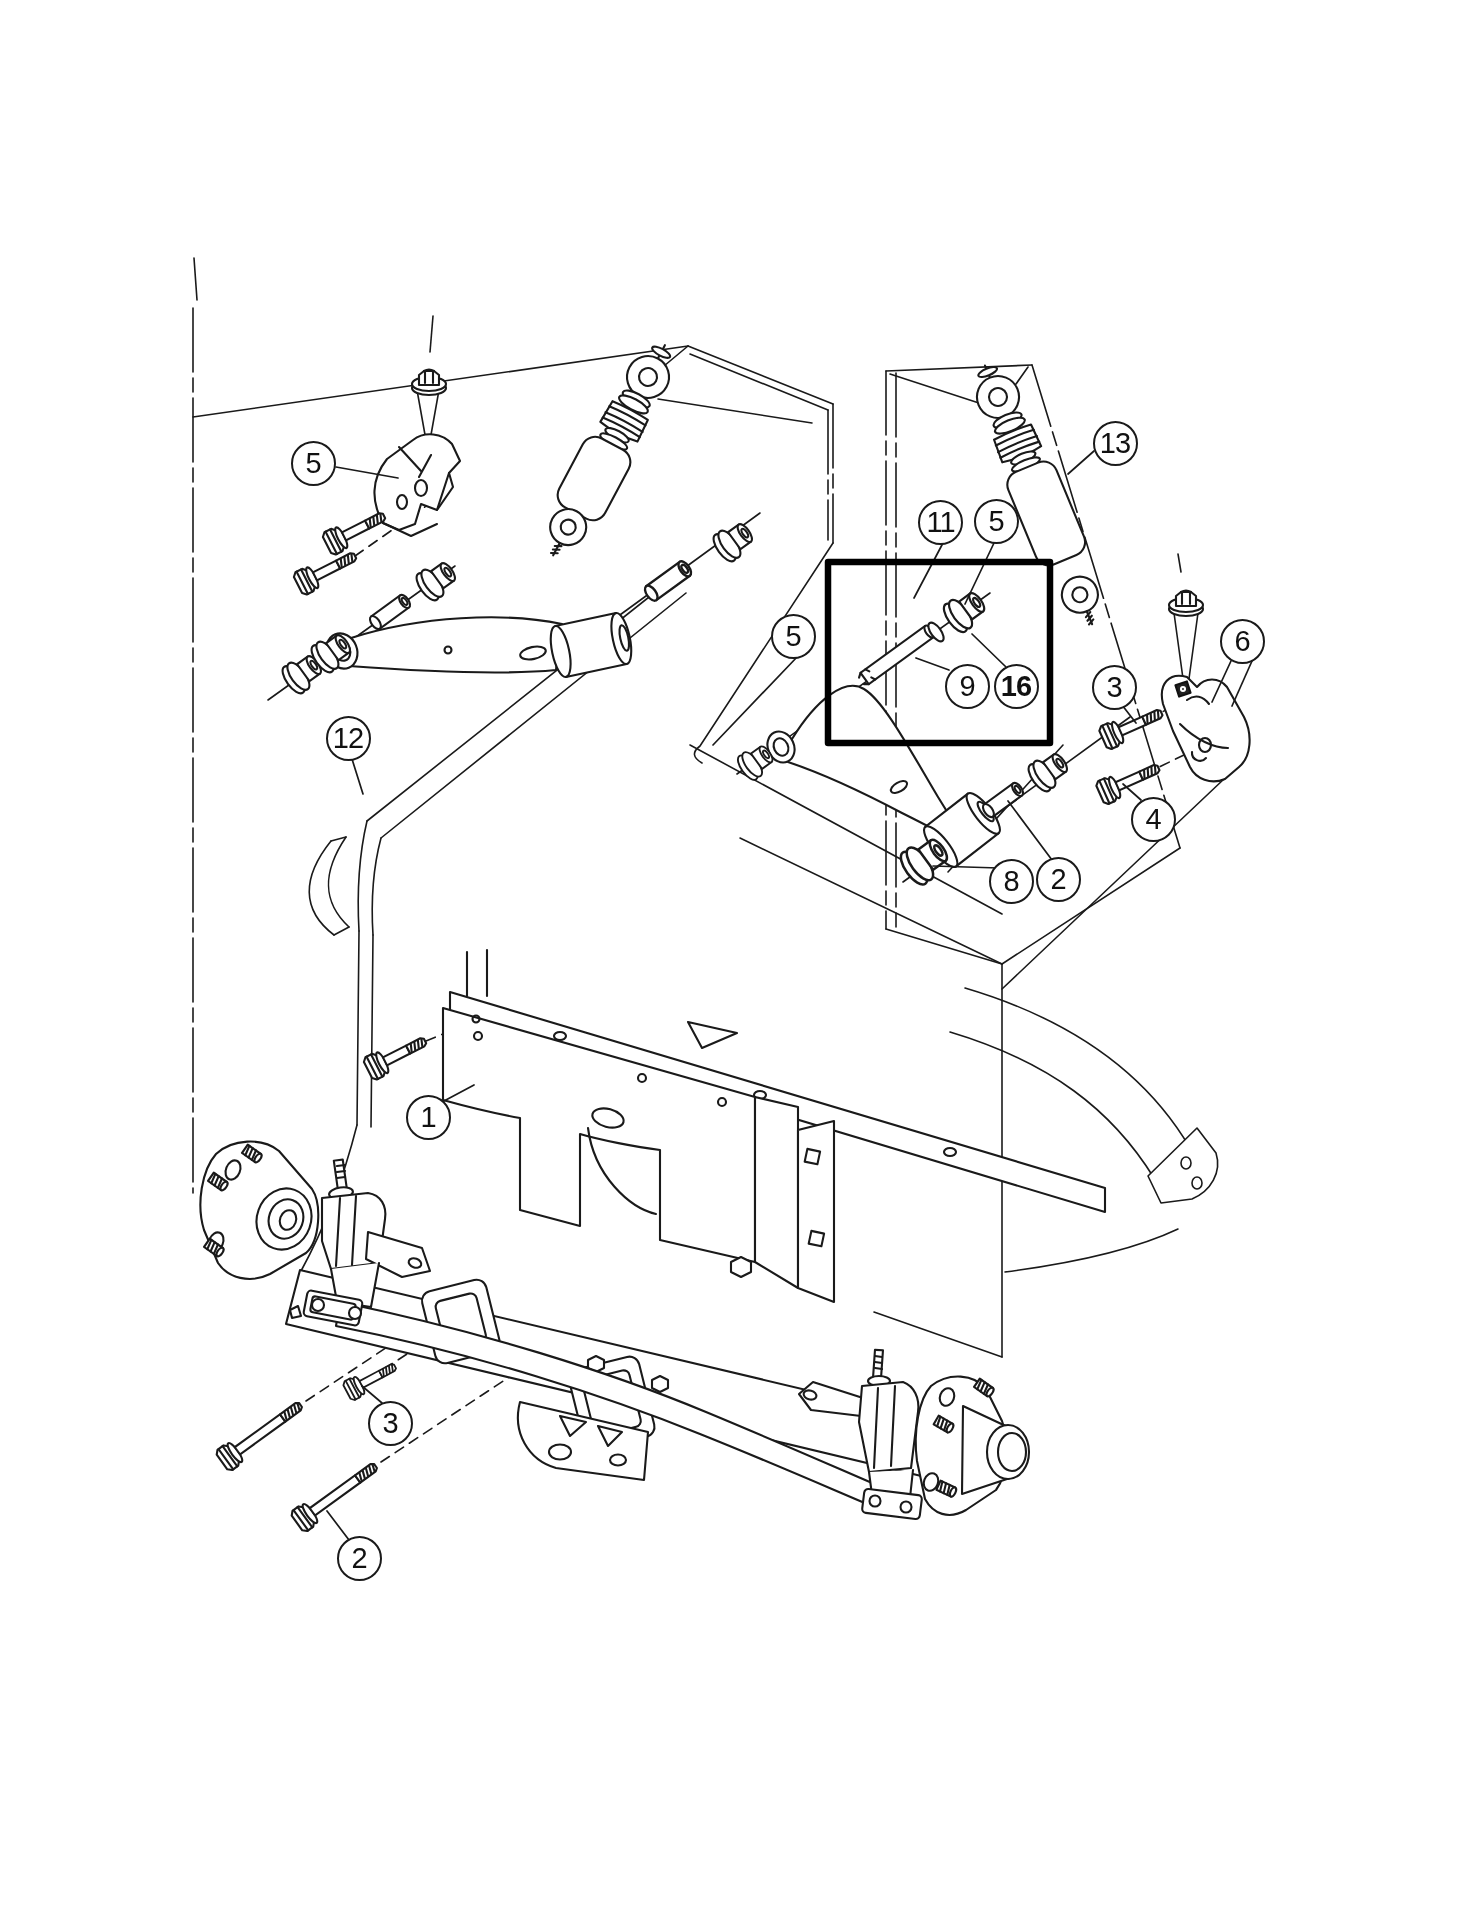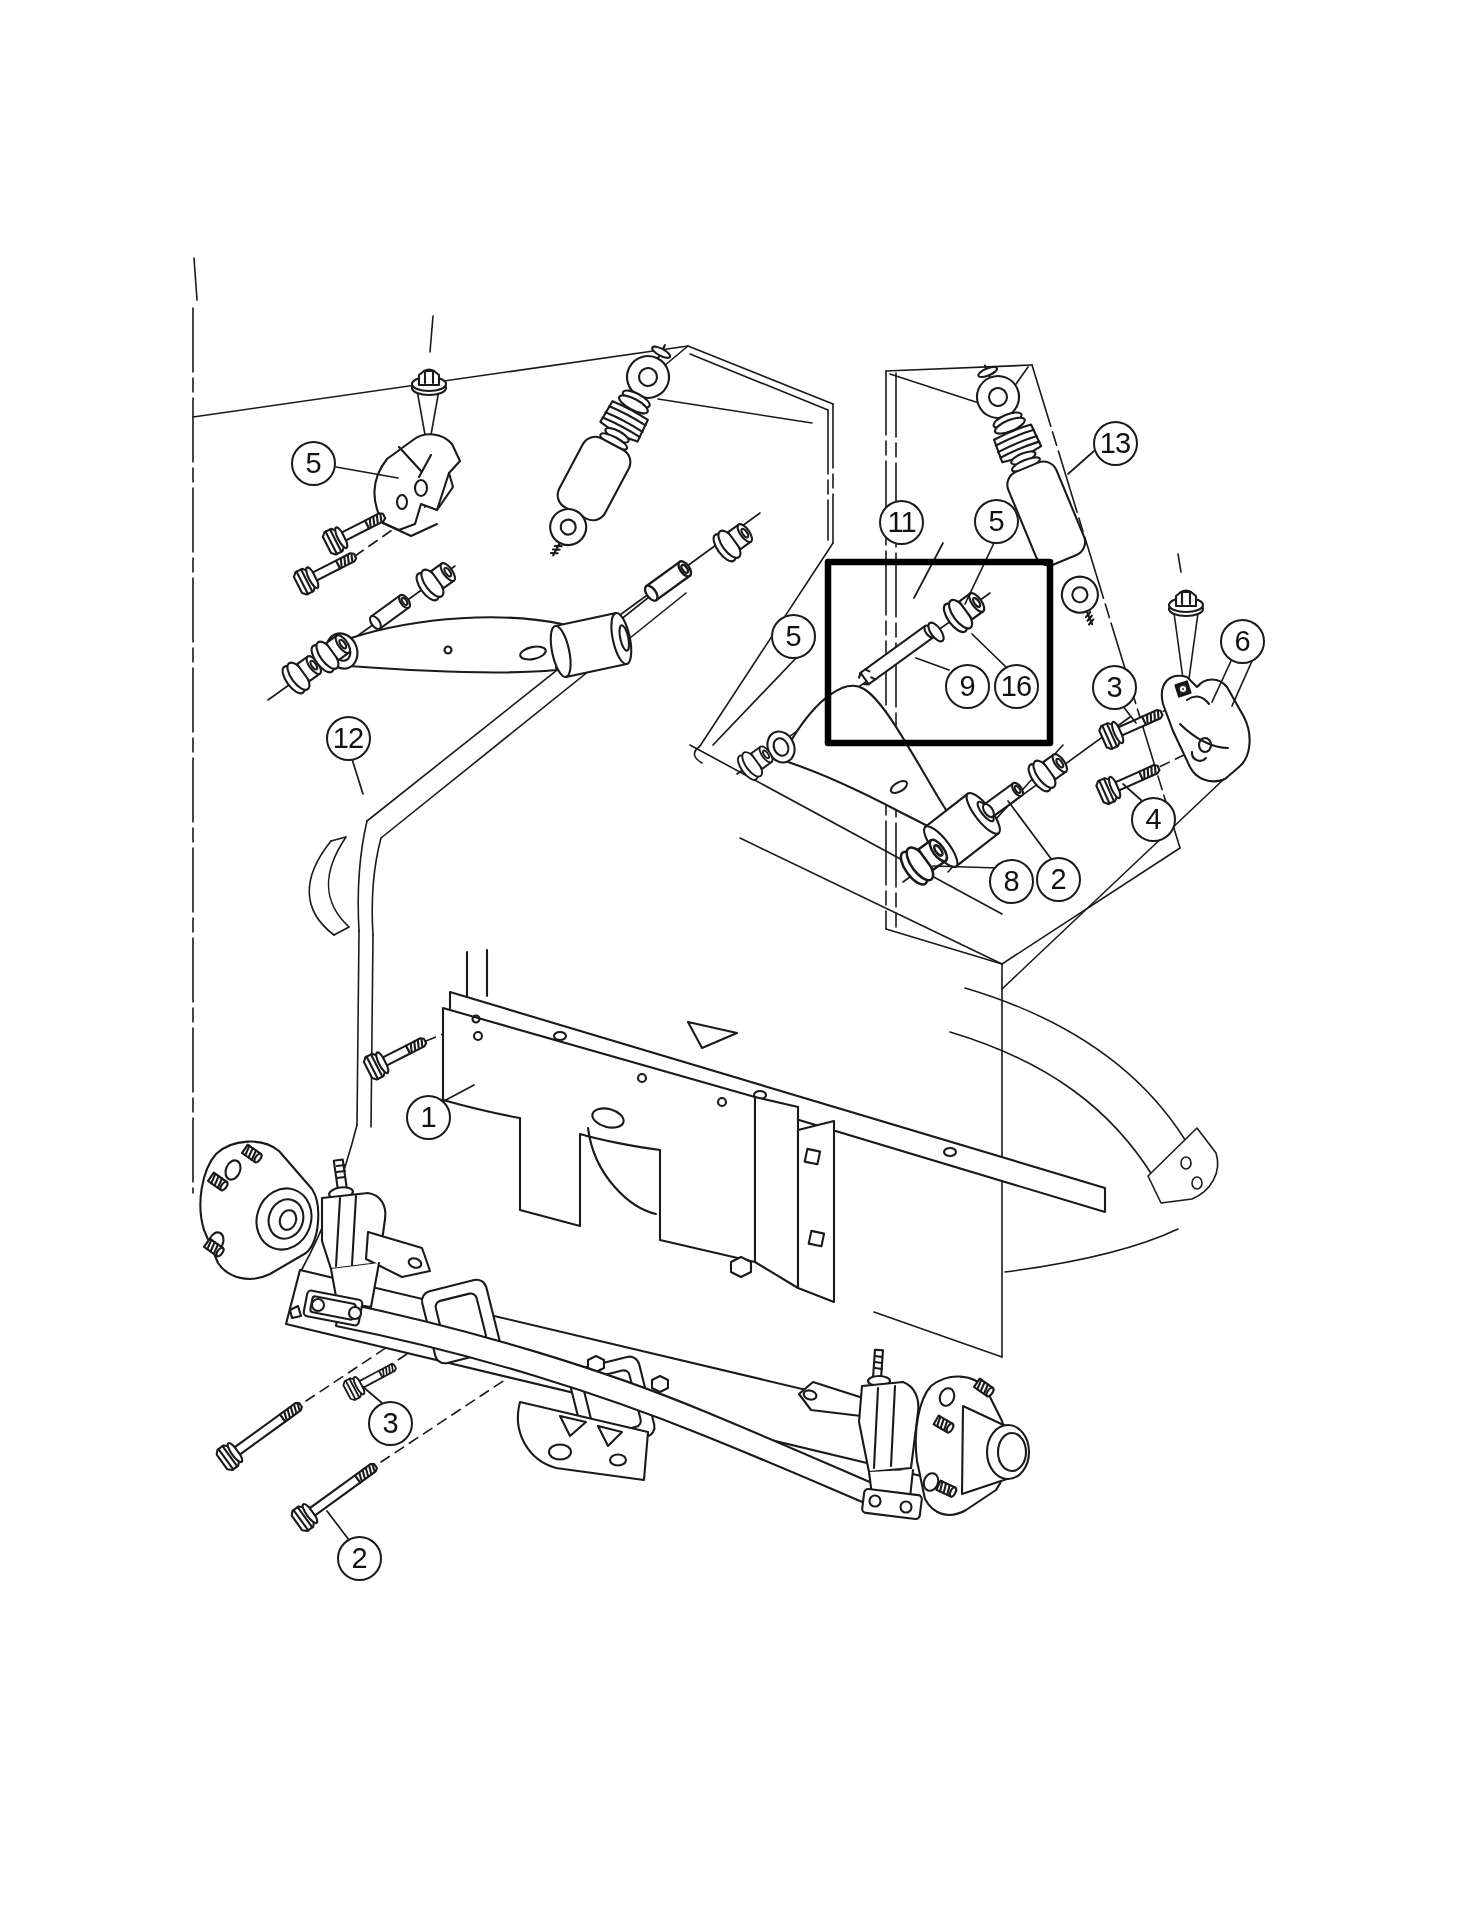--- a/index.html
+++ b/index.html
@@ -421,21 +421,21 @@
 <div id="callout-layer">
       <div class="callout" style="left: 405.5px; top: 1094.5px; width: 45px; height: 45px;">1</div>
       <div class="callout" style="left: 336.5px; top: 1535.5px; width: 45px; height: 45px;">2</div>
       <div class="callout" style="left: 367.5px; top: 1400.5px; width: 45px; height: 45px;">3</div>
       <div class="callout" style="left: 1091.5px; top: 664.5px; width: 45px; height: 45px;">3</div>
       <div class="callout" style="left: 1130.5px; top: 796.5px; width: 45px; height: 45px;">4</div>
       <div class="callout" style="left: 290.5px; top: 440.5px; width: 45px; height: 45px;">5</div>
       <div class="callout" style="left: 1219.5px; top: 618.5px; width: 45px; height: 45px;">6</div>
       <div class="callout" style="left: 988.5px; top: 858.5px; width: 45px; height: 45px;">8</div>
       <div class="callout" style="left: 944.5px; top: 663.5px; width: 45px; height: 45px;">9</div>
-      <div class="callout" style="left: 879px; top: 499.5px; width: 45px; height: 45px; text-align: center;">11</div>
+      <div class="callout" style="left: 918px; top: 499.5px; width: 45px; height: 45px; text-align: center;">11</div>
       <div class="callout" style="left: 325.5px; top: 715.5px; width: 45px; height: 45px;">12</div>
       <div class="callout" style="left: 1092.5px; top: 420.5px; width: 45px; height: 45px;">13</div>
       <div class="callout" style="left: 770.5px; top: 613.5px; width: 45px; height: 45px;">5</div>
       <div class="callout" style="left: 1035.5px; top: 856.5px; width: 45px; height: 45px;">2</div>
-      <div class="callout" style="left: 993.5px; top: 663.5px; width: 45px; height: 45px;">16</div>
+      <div class="callout" style="left: 993.5px; top: 663.5px; width: 45px; height: 45px; font-weight: bold;">16</div>
       <div class="callout" style="left: 973.5px; top: 498.5px; width: 45px; height: 45px;">5</div>
     </div>
 </div>
 
 </body></html>

